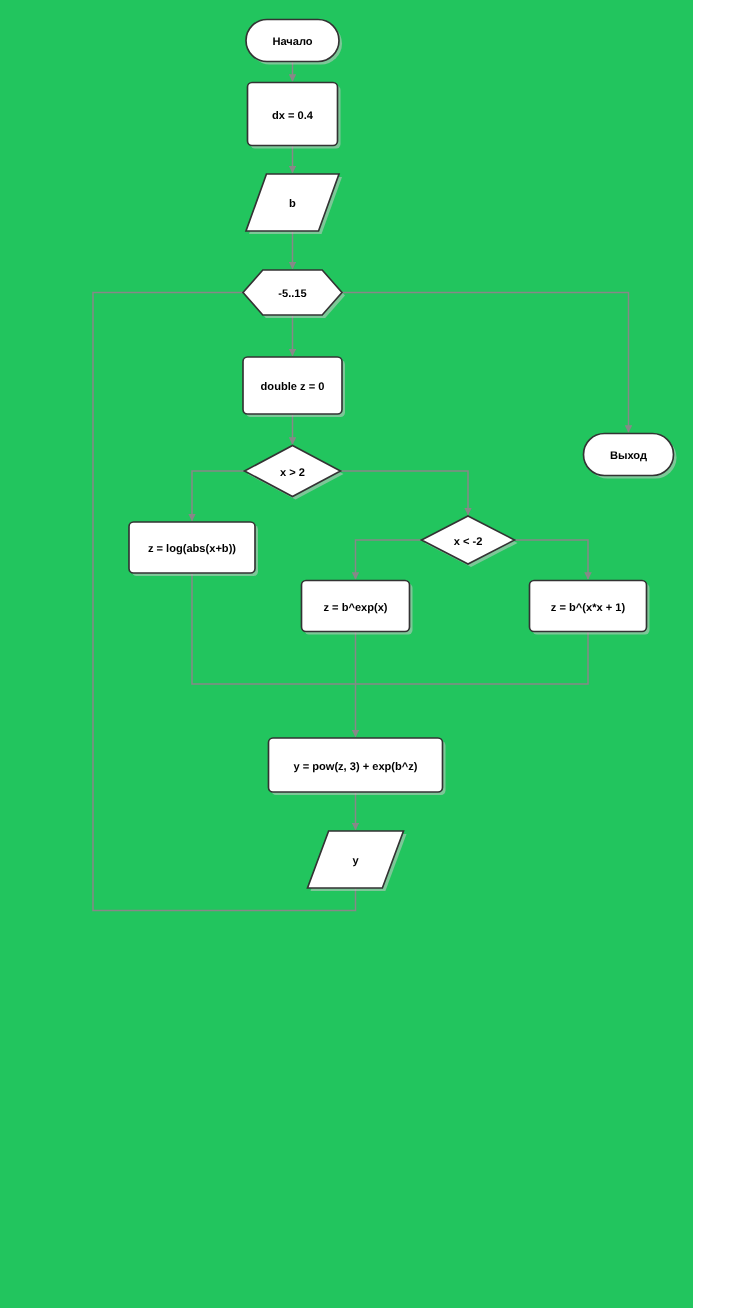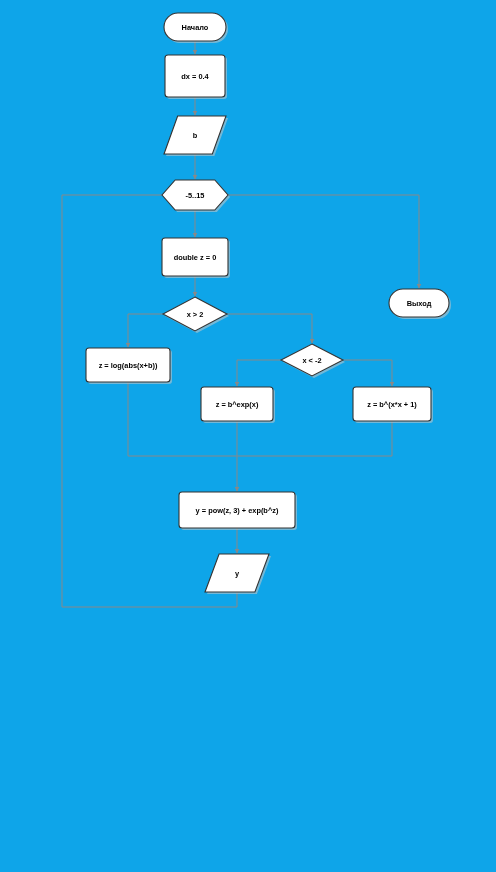--- a/index.html
+++ b/index.html
@@ -6,24 +6,25 @@
   html, body {
     margin: 0;
     padding: 0;
     background: #ffffff;
   }
   body {
     font-family: "Liberation Sans", sans-serif;
   }
   #canvas {
     position: relative;
-    width: 496px;
+    width: 435px;
     height: 872px;
-    background: #0ea5e9;
+    background: #22c55e;
     overflow: hidden;
+    padding-left: 27px;
   }
   #flow-svg {
     position: absolute;
     left: 0;
     top: 0;
     width: 496px;
     height: 872px;
   }
   .node-shape {
     fill: #ffffff;

